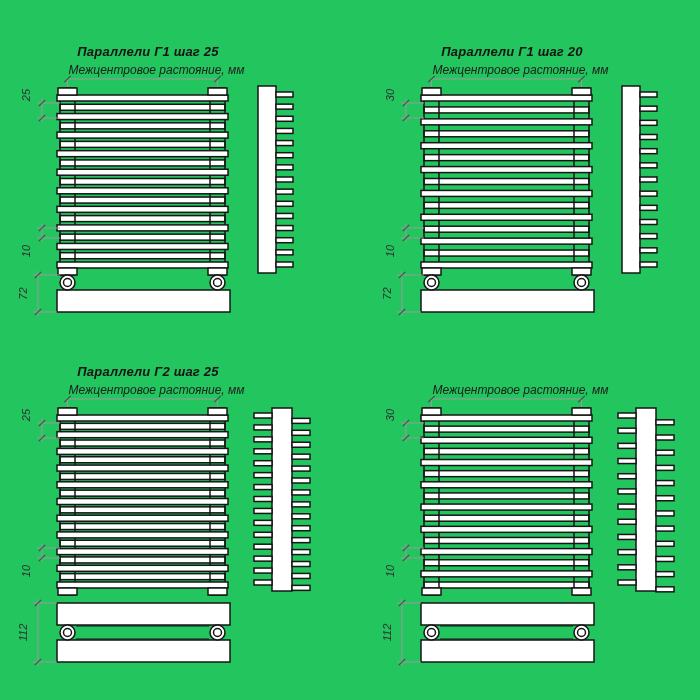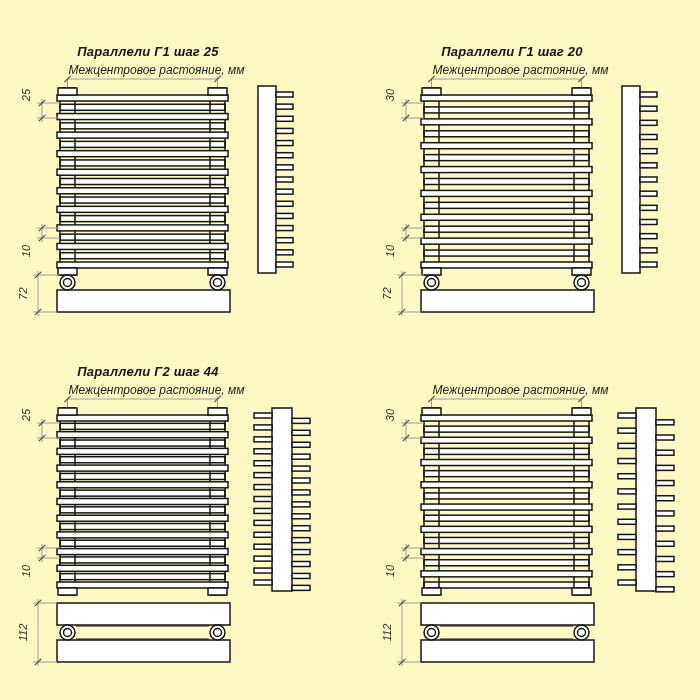--- a/index.html
+++ b/index.html
@@ -1,17 +1,17 @@
 <!DOCTYPE html>
 <html><head>
 <meta charset="utf-8">
 <style>
   *{margin:0;padding:0;box-sizing:border-box}
   html,body{width:700px;height:700px;background:#ffffff;font-family:"Liberation Sans",sans-serif}
-  #canvas{position:relative;width:700px;height:700px;background:#fef9c3;overflow:hidden}
+  #canvas{position:relative;width:700px;height:700px;background:#22c55e;overflow:hidden}
   #drawing{position:absolute;left:0;top:0}
   .panel-title{
     position:absolute;width:296px;text-align:center;
     font-style:italic;font-weight:bold;font-size:13px;color:#141414;letter-spacing:.2px;
   }
   .panel-subtitle{
     position:absolute;width:296px;text-align:center;
     font-style:italic;font-size:12px;color:#1c1c1c;padding-left:17px;
   }
   svg .obj{stroke:#161616;stroke-width:1.5}
@@ -391,17 +391,17 @@
         </g>
       </g>
     </svg>
 
   <div class="panel-title" style="left:0;top:44px">Параллели Г1 шаг 25</div>
   <div class="panel-subtitle" style="left:0;top:63px">Межцентровое растояние, мм</div>
 
   <div class="panel-title" style="left:364px;top:44px">Параллели Г1 шаг 20</div>
   <div class="panel-subtitle" style="left:364px;top:63px">Межцентровое растояние, мм</div>
 
-  <div class="panel-title" style="left:0;top:364px">Параллели Г2 шаг 44</div>
+  <div class="panel-title" style="left:0;top:364px">Параллели Г2 шаг 25</div>
   <div class="panel-subtitle" style="left:0;top:383px">Межцентровое растояние, мм</div>
 
   <div class="panel-subtitle" style="left:364px;top:383px">Межцентровое растояние, мм</div>
 </div>
 
 </body></html>

